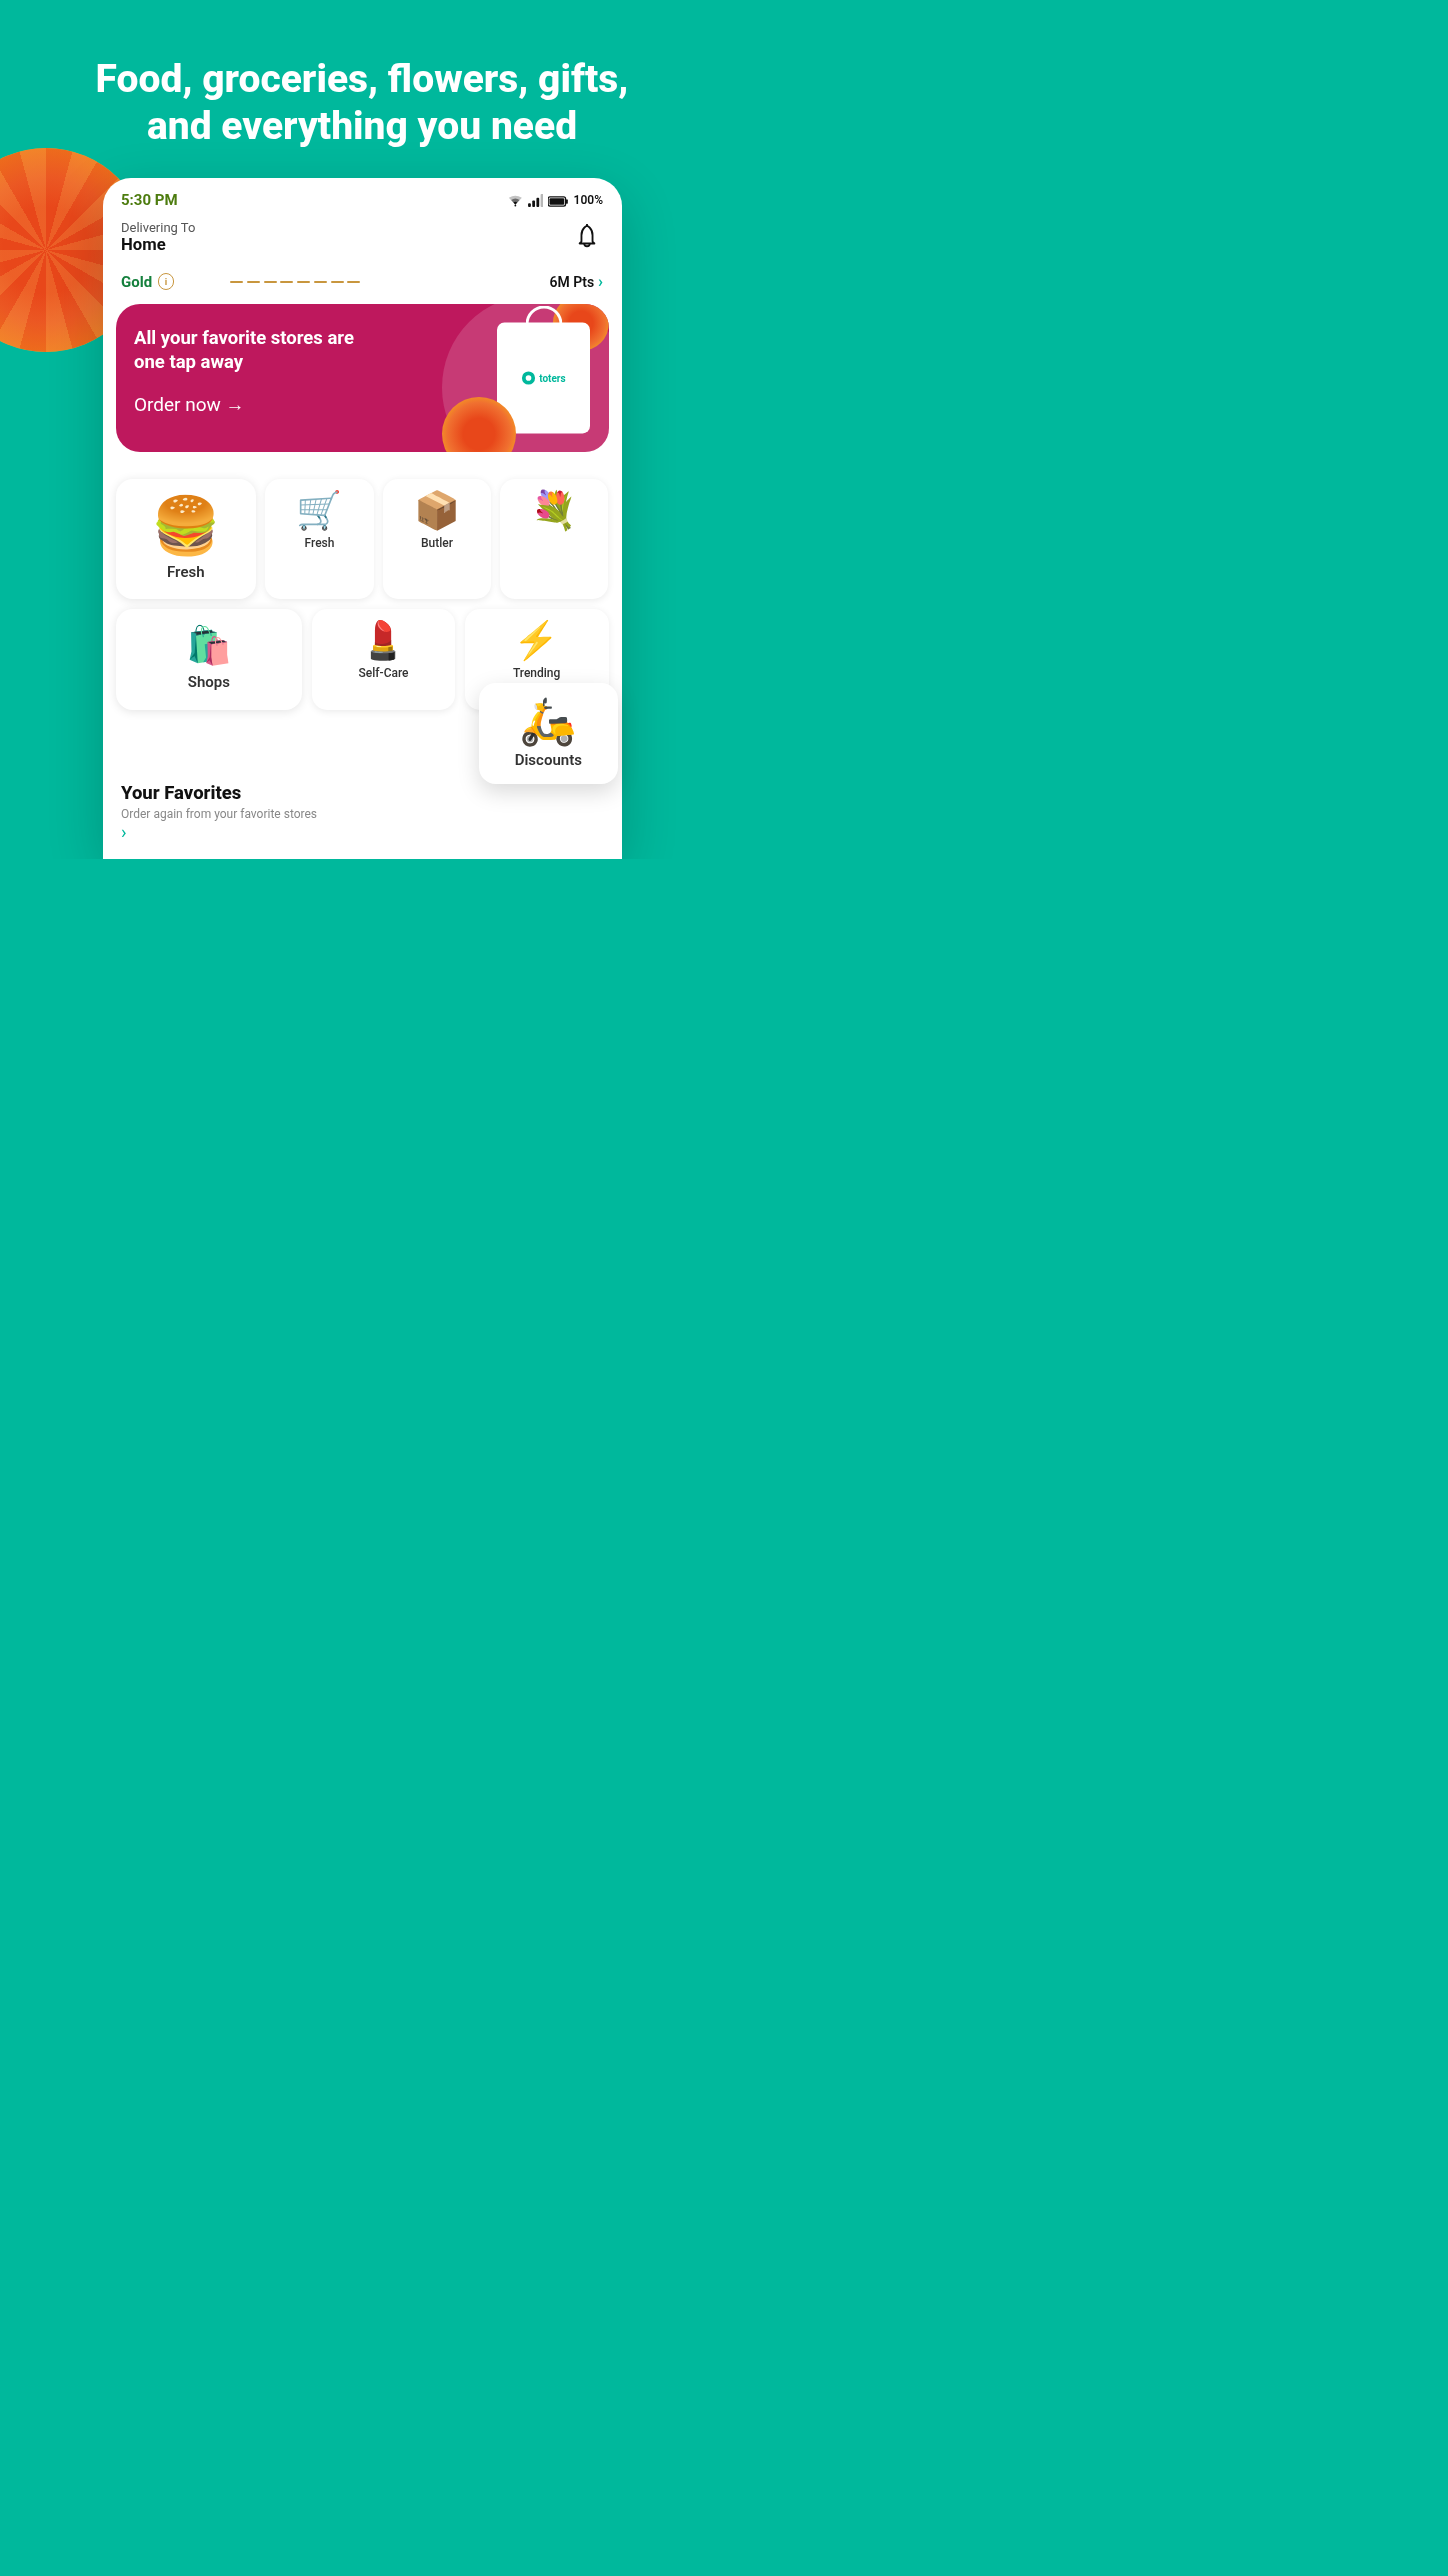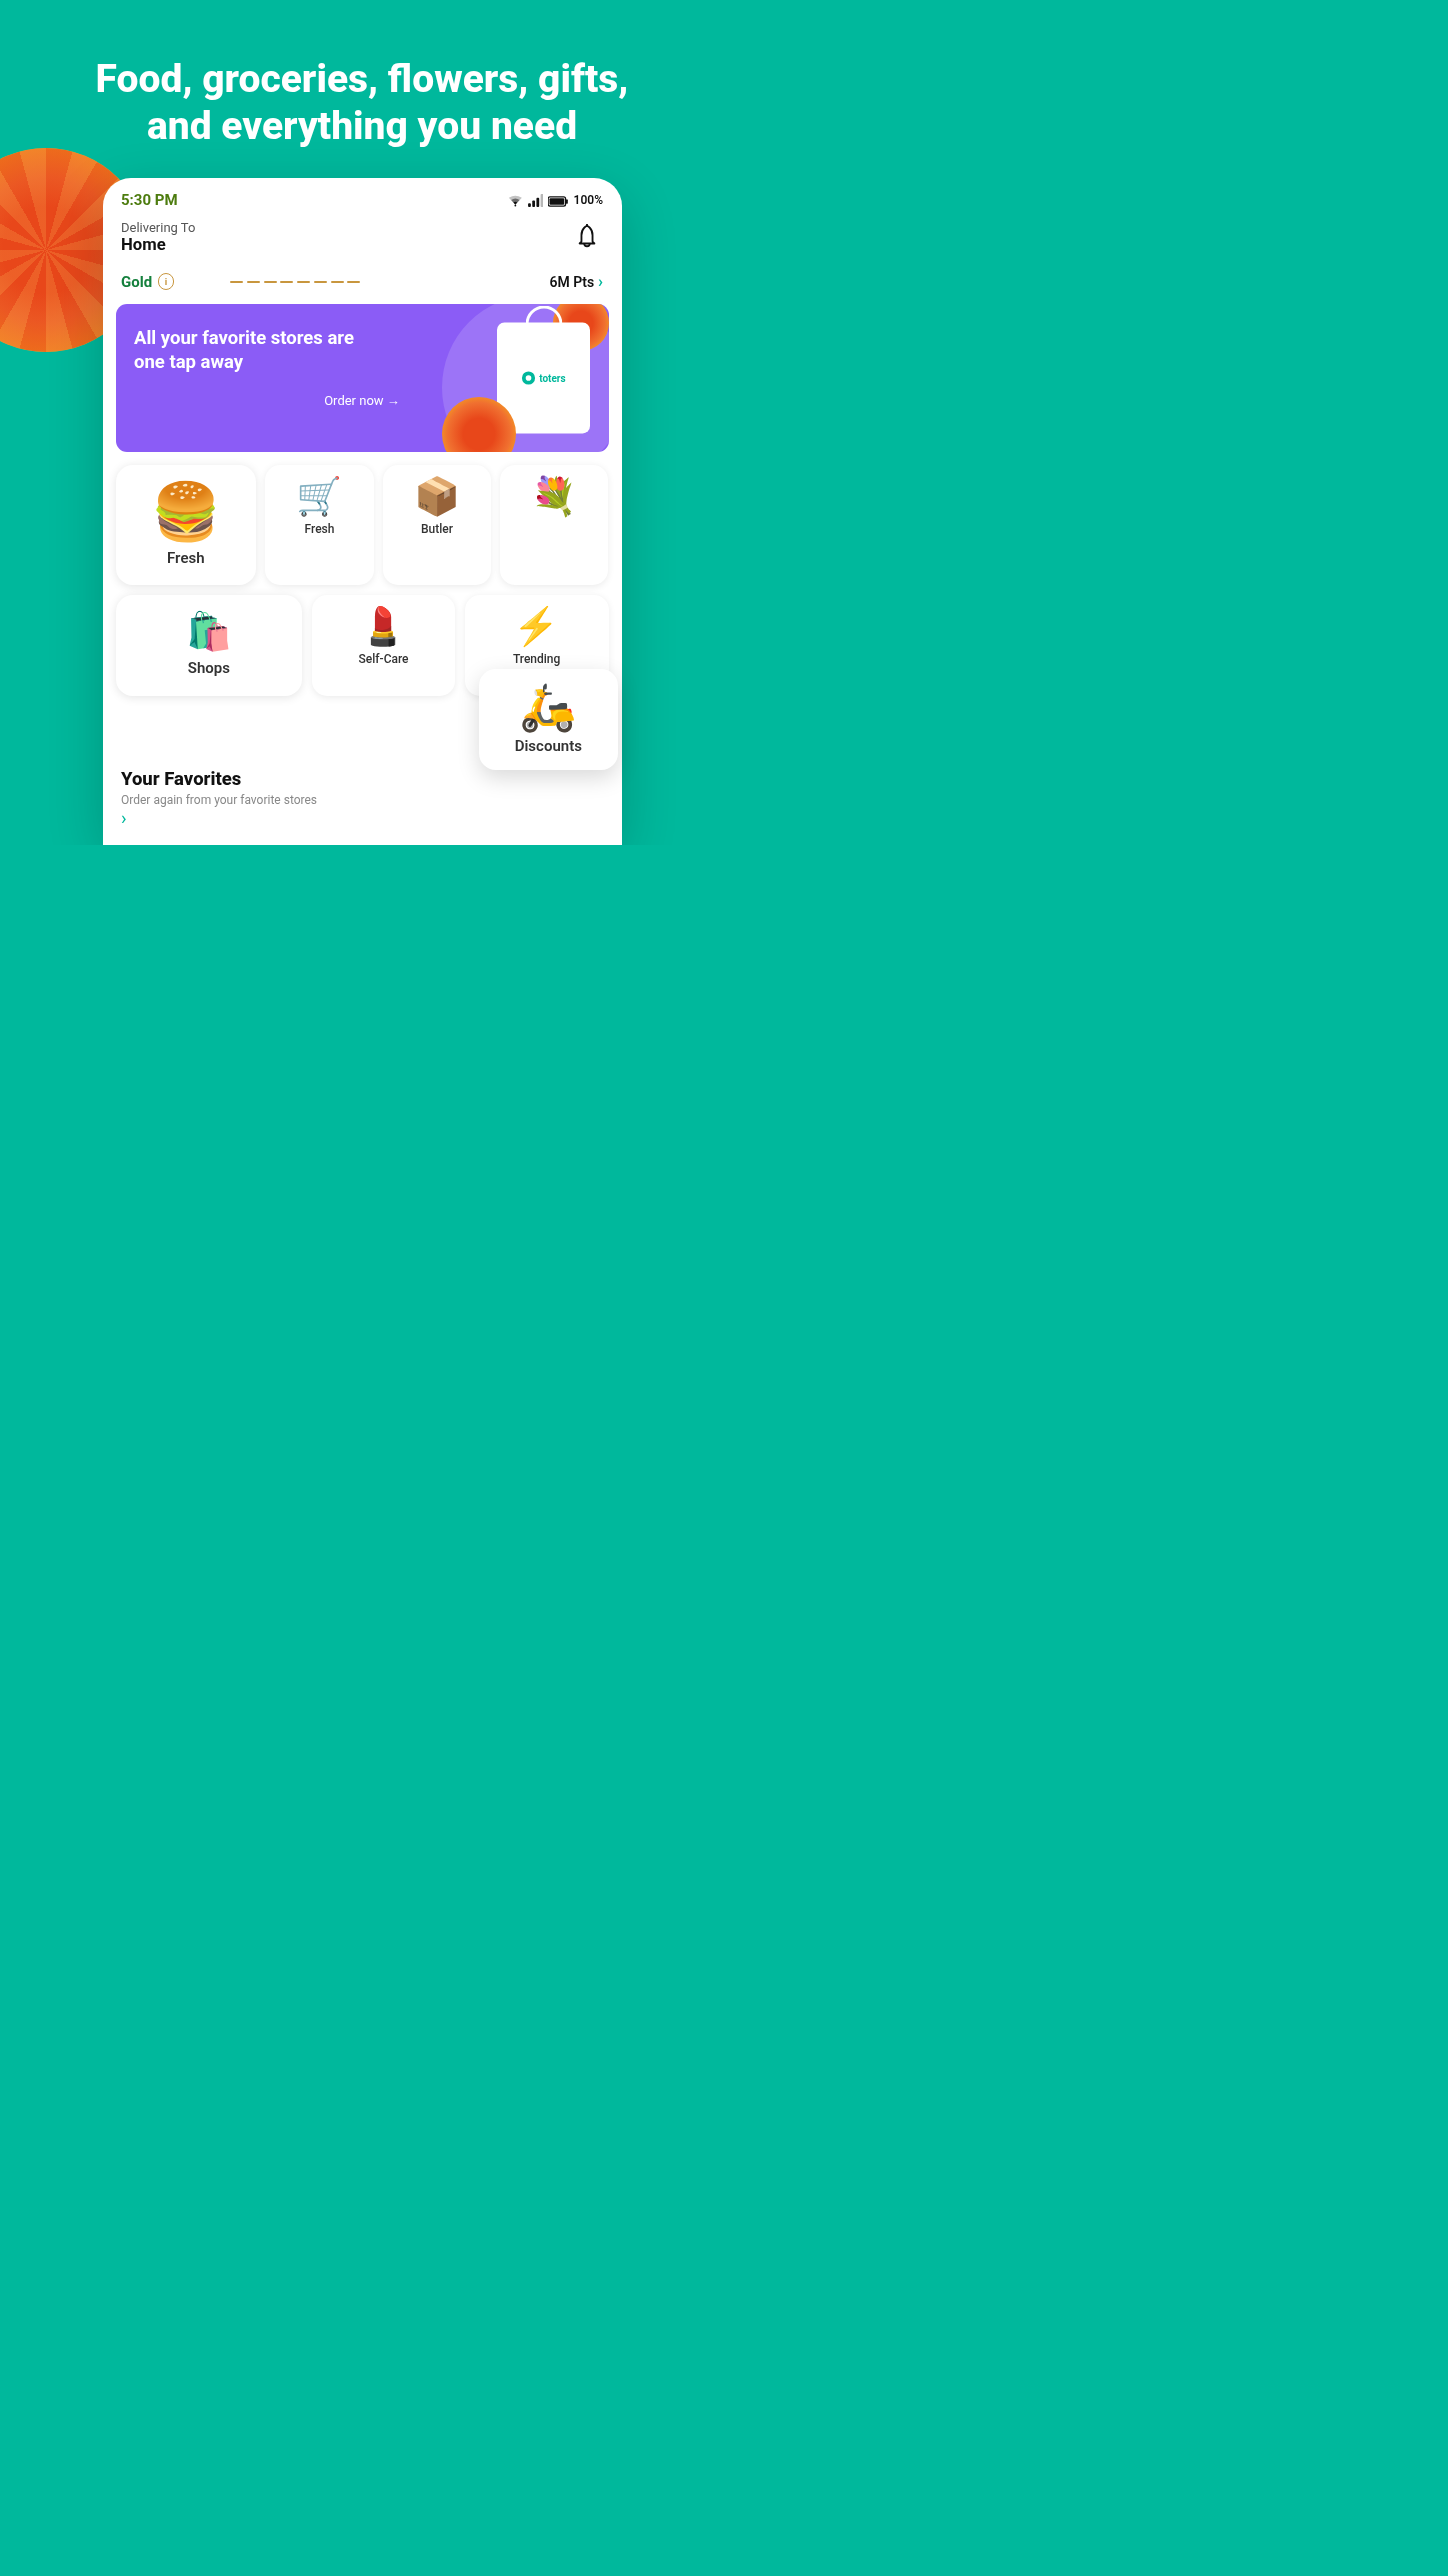--- a/index.html
+++ b/index.html
@@ -160,44 +160,43 @@
       display: flex;
       align-items: center;
       gap: 3.7px;
       font-size: 14px;
       font-weight: 600;
       color: #111;
     }
 
     
     .banner {
-      margin: 0 13px 13px 13px;
-      background: #8b5cf6;
-      border-radius: 11px;
+      margin: 0 13px 27px 13px;
+      background: #be185d;
+      border-radius: 24px;
       padding: 22px 18.5px;
       position: relative;
       overflow: hidden;
       min-height: 148px;
     }
     .banner-text {
       color: white;
       font-size: 18.5px;
       font-weight: 700;
       line-height: 1.3;
       max-width: 55%;
       position: relative;
       z-index: 2;
     }
     .banner-order {
       color: white;
-      font-size: 13px;
+      font-size: 19px;
       margin-top: 18.5px;
       position: relative;
       z-index: 2;
-      text-align: center;
     }
     .banner-circle {
       position: absolute;
       right: -18.5px;
       bottom: -28px;
       width: 185px;
       height: 185px;
       background: rgba(255,255,255,0.15);
       border-radius: 50%;
     }

